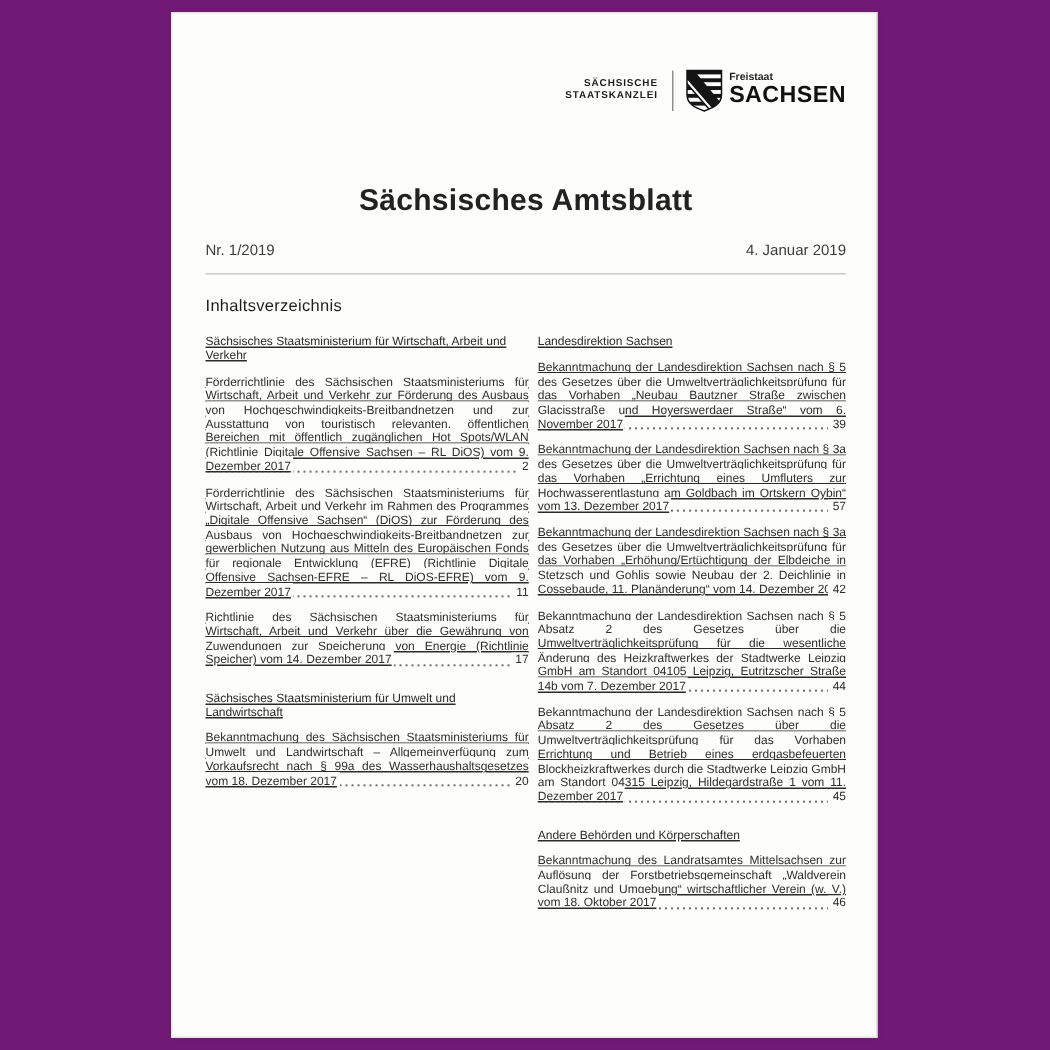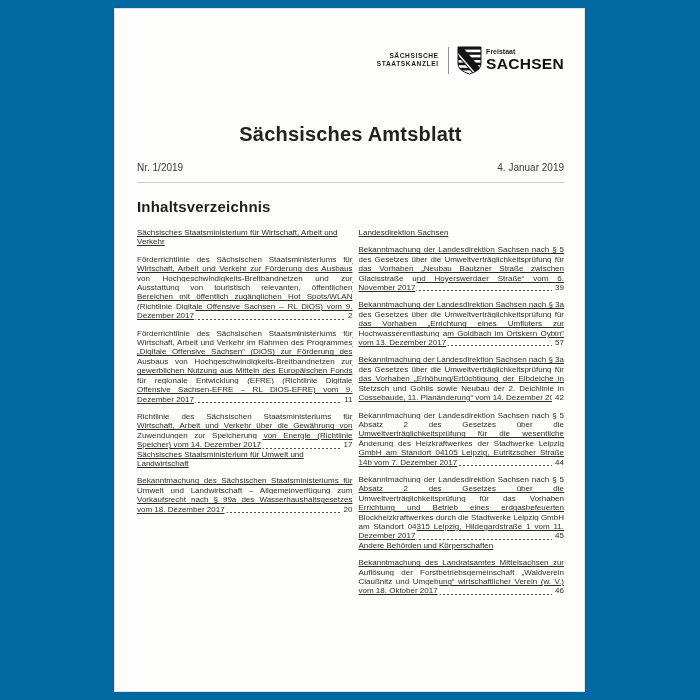--- a/index.html
+++ b/index.html
@@ -1,18 +1,18 @@
 <!DOCTYPE html>
 <html lang="de"><head>
 <meta charset="utf-8">
 <style>
   html,body{margin:0;padding:0;background:#ffffff;}
   .canvas{
     position:relative;width:700px;height:700px;overflow:hidden;
-    background:#0369a1;
+    background:#701a75;
     font-family:"Liberation Sans","DejaVu Sans",sans-serif;
     color:#2b2b2b;
   }
   .sheet{
     position:absolute;left:114px;top:8px;width:471px;height:684px;
     background:#fdfdfb;
     border:1px solid #e3e3df;
     box-shadow:0 0 4px rgba(0,0,0,0.05);
     box-sizing:border-box;
   }
@@ -36,31 +36,32 @@
     text-align:center;font-size:20px;font-weight:bold;color:#222;
     margin:46px 0 0 0;letter-spacing:0.2px;
   }
   .issue-row{
     display:flex;justify-content:space-between;align-items:center;
     margin-top:16px;font-size:10px;color:#3c3c3c;
   }
   .head-rule{border:0;border-top:1px solid #ccccc7;margin:9px 0 0 0;}
 
   .toc-heading{
-    font-size:15px;font-weight:bold;color:#1e1e1e;margin:15px 0 0 0;letter-spacing:0.2px;
+    font-size:11px;font-weight:normal;color:#1e1e1e;margin:15px 0 0 0;letter-spacing:0.2px;
   }
 
   
   .toc-cols{display:flex;gap:6px;margin-top:13px;}
   .toc-col{box-sizing:border-box;text-decoration:underline;}
   .toc-col.left{width:216px;}
   .toc-col.right{width:206px;}
 
   .toc-section{
     font-size:8px;line-height:9.4px;color:#2a2a2a;
+    margin-top:16px;
   }
   .toc-col > .toc-section:first-child{margin-top:0;}
 
   .toc-entry{
     position:relative;
     margin-top:8px;
     font-size:8px;line-height:9.4px;color:#2e2e2e;
     text-align:justify;
     background-image:radial-gradient(circle,#4d4d4d 0.6px,rgba(0,0,0,0) 0.75px);
     background-size:4px 3px;

